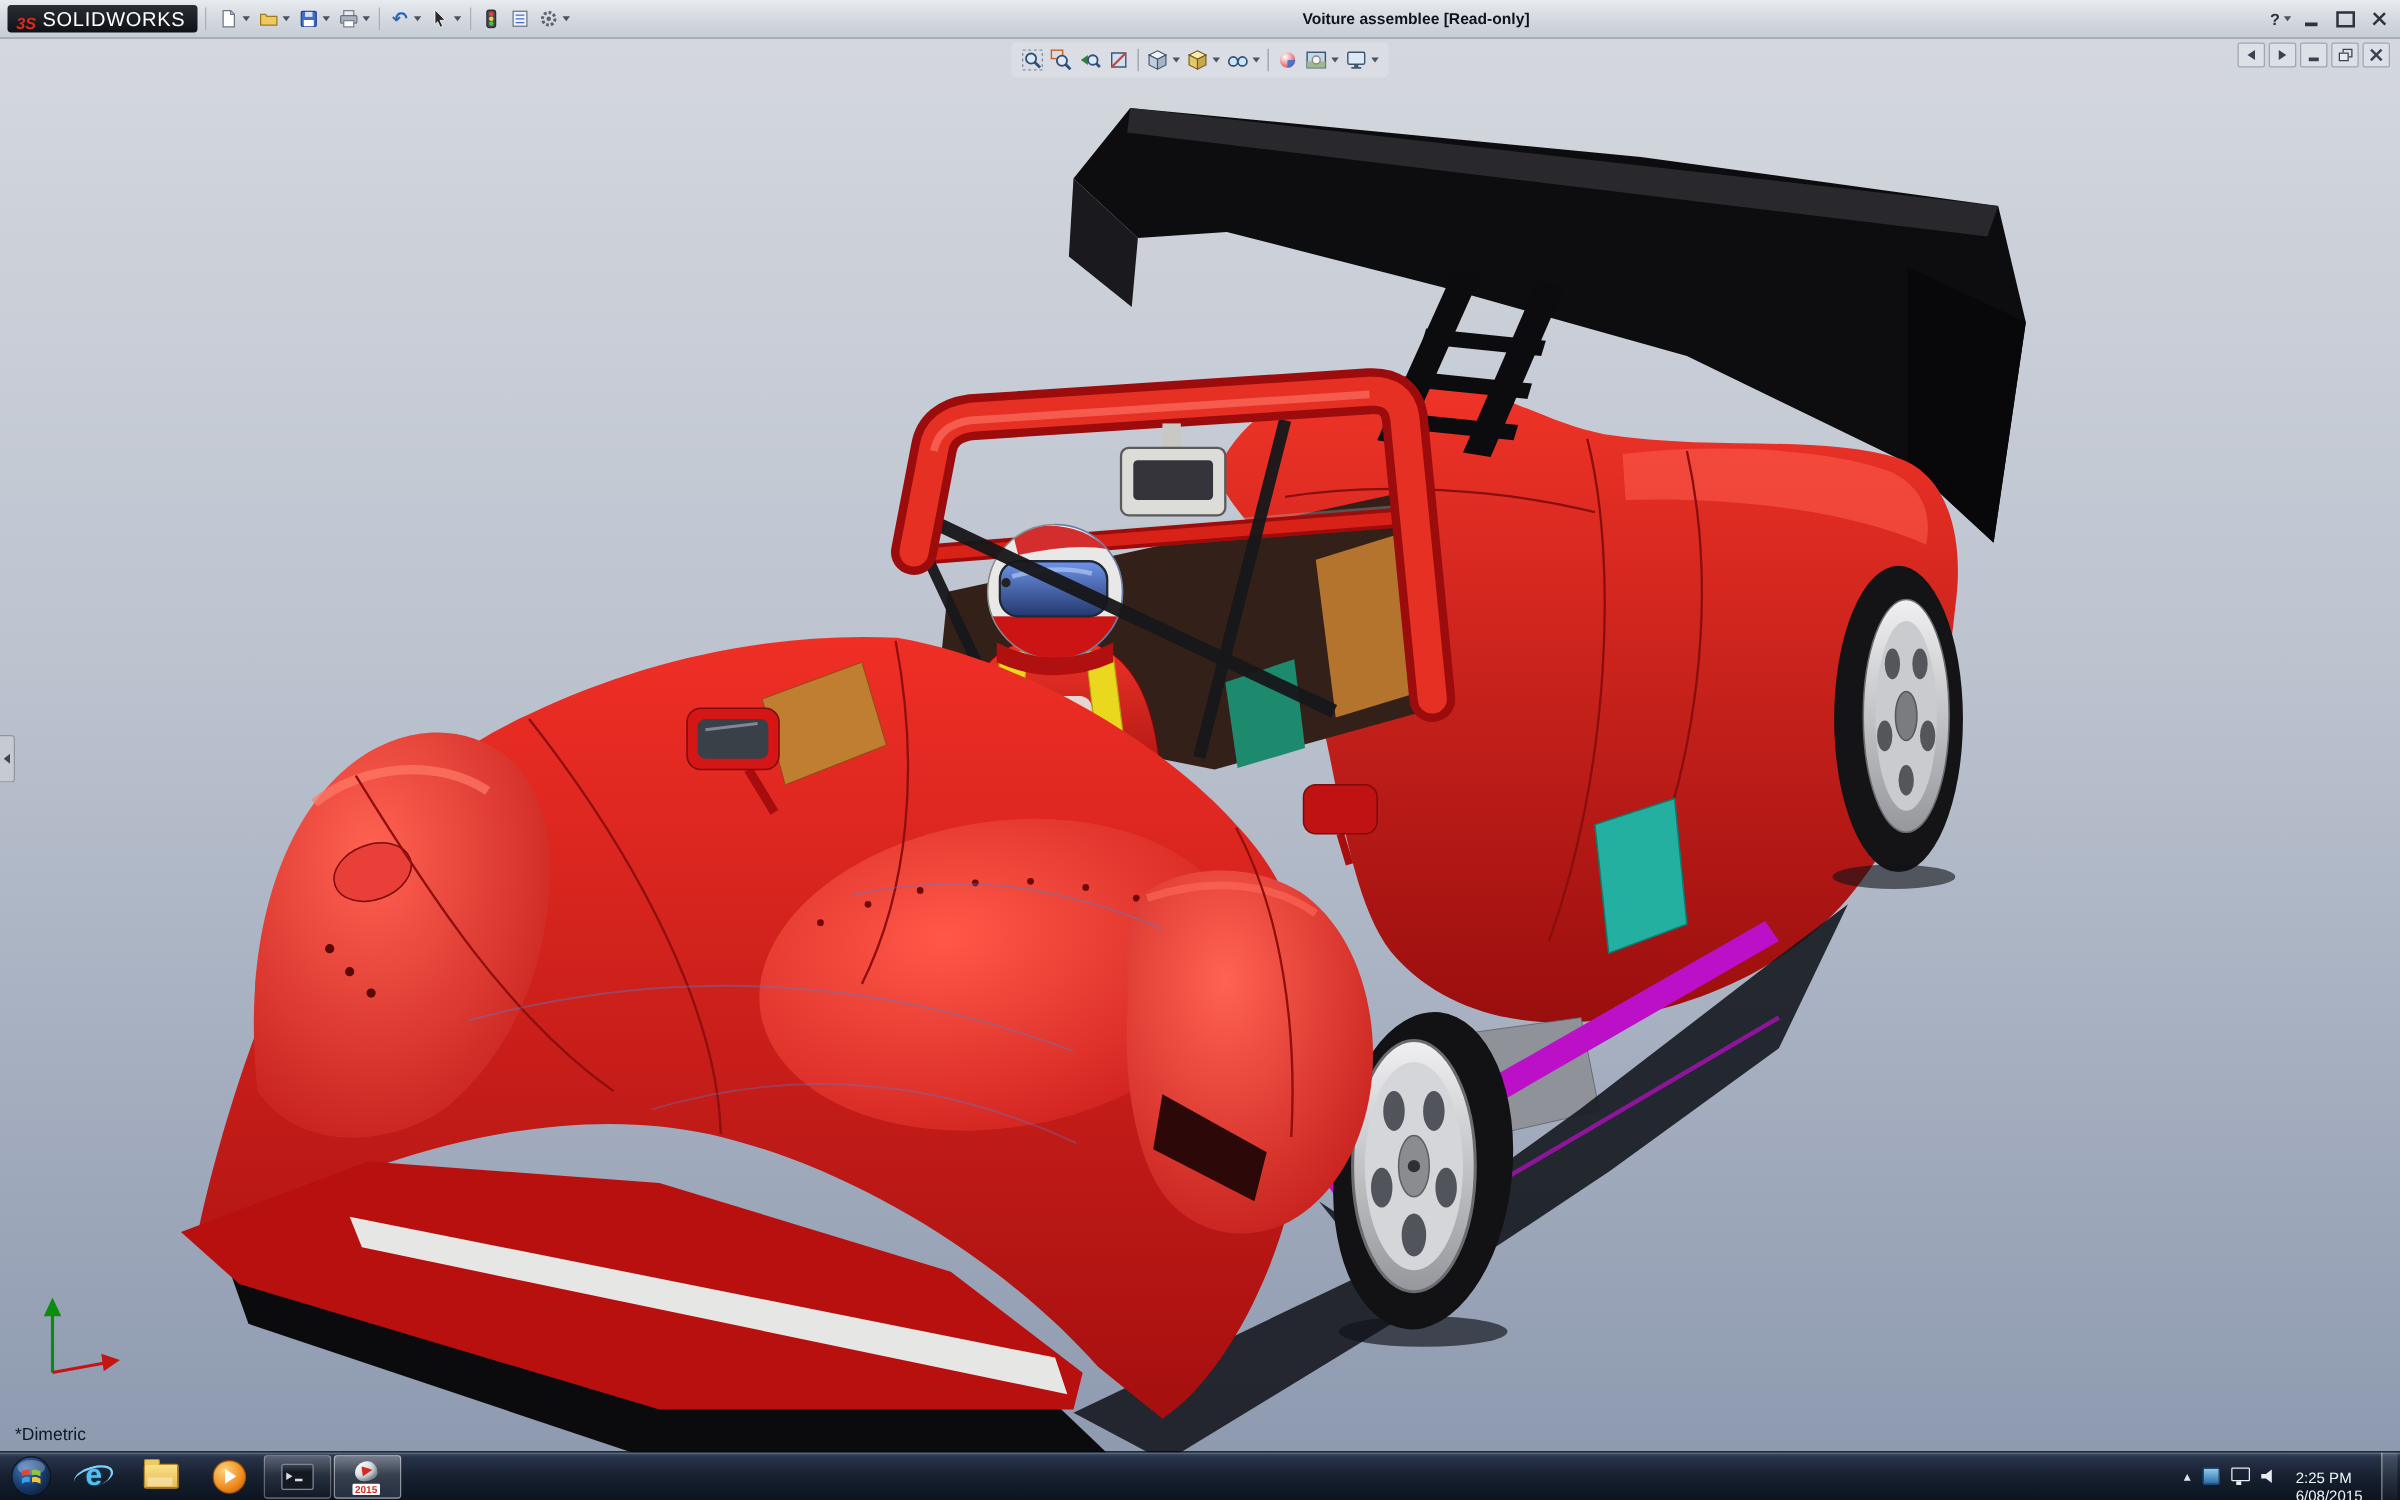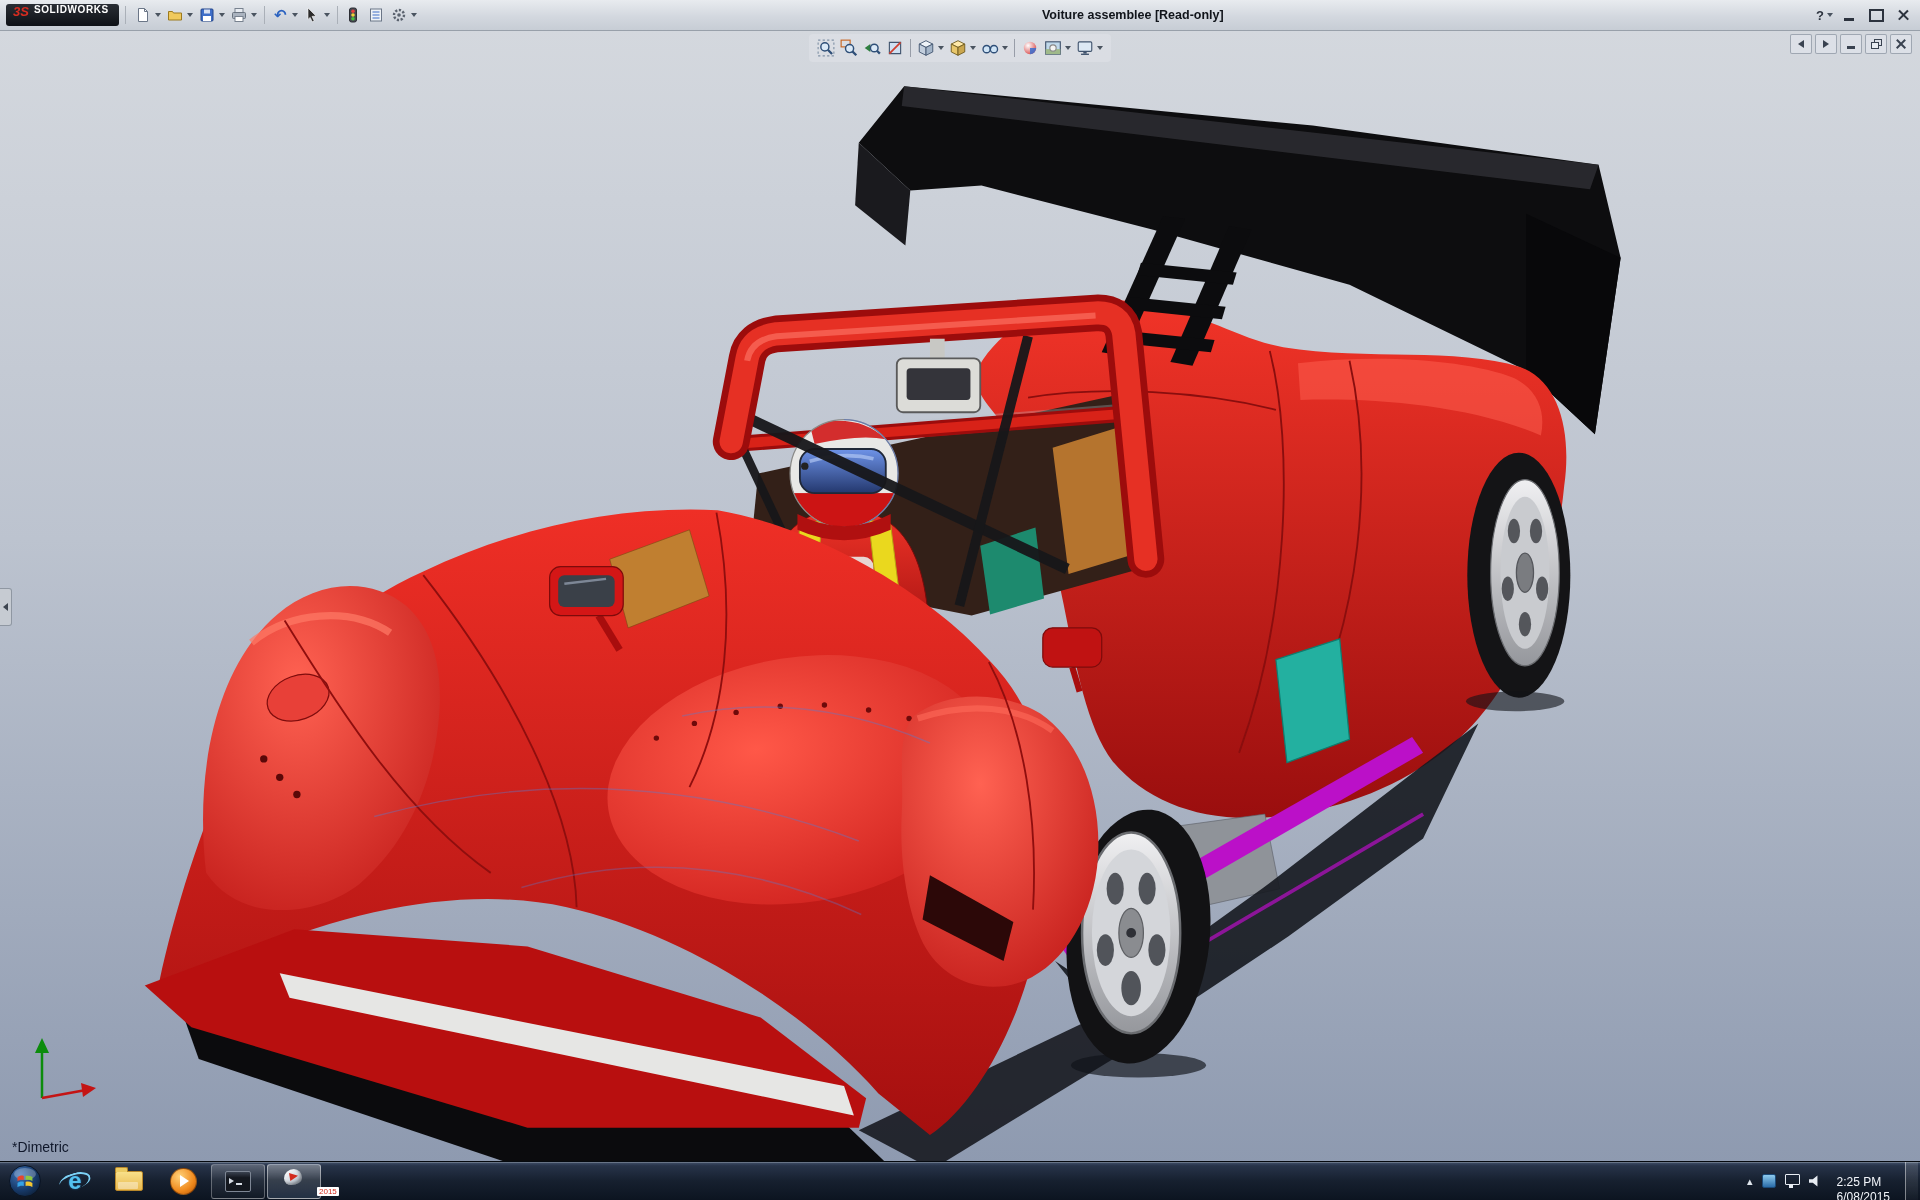--- a/index.html
+++ b/index.html
@@ -4,23 +4,23 @@
 <style>
   html,body{margin:0;padding:0;width:1920px;height:1200px;overflow:hidden;
     font-family:"Liberation Sans",sans-serif;-webkit-user-select:none;user-select:none;background:#9aa5b8;}
   #app{position:relative;width:1920px;height:1200px;}
 
   
   .titlebar{position:absolute;top:0;left:0;right:0;height:30px;
     background:linear-gradient(#e8ebef,#d3d8df 55%,#c7cdd5);
     border-bottom:1px solid #98a0aa;display:flex;align-items:center;gap:2px;padding:0 6px;z-index:30;}
   .sw-logo{background:linear-gradient(#2a2e35,#0e1116);color:#fff;border-radius:3px;height:22px;
-    padding:0 10px 0 7px;display:flex;align-items:flex-start;gap:5px;}
+    padding:0 10px 0 7px;display:flex;align-items:flex-end;gap:5px;}
   .logo-mark{color:#d82c20;font-weight:bold;font-style:italic;font-size:13px;}
-  .logo-text{font-weight:bold;font-size:10px;letter-spacing:.6px;}
+  .logo-text{font-weight:normal;font-size:16px;letter-spacing:.6px;}
   .tb-group{display:flex;align-items:center;}
   .sep{width:1px;height:18px;background:#aab0b8;margin:0 4px;}
   .tbtn{height:24px;padding:0 3px;display:flex;align-items:center;gap:2px;border:none;background:transparent;border-radius:2px;}
   .ic{width:17px;height:17px;display:flex;align-items:center;justify-content:center;}
   .ic svg{width:16px;height:16px;display:block;}
   .dd{width:0;height:0;border-left:3.5px solid transparent;border-right:3.5px solid transparent;border-top:4px solid #4a5460;margin-left:1px;}
   .g-undo{font-family:"DejaVu Sans",sans-serif;font-size:15px;font-weight:bold;color:#2a62c0;line-height:1;}
   .tb-title{position:absolute;left:59%;top:50%;transform:translate(-50%,-50%);
     font-size:12.5px;color:#10141a;white-space:nowrap;font-weight:bold;}
   .tb-right{margin-left:auto;display:flex;align-items:center;gap:5px;}
@@ -88,22 +88,22 @@
   .wmp::after{content:"";width:0;height:0;border-left:9px solid #fff;border-top:6px solid transparent;border-bottom:6px solid transparent;margin-left:3px;}
   .cmdi{width:24px;height:19px;background:linear-gradient(#3a4250,#14181f 30%);border:1px solid #7d8694;border-radius:2px;position:relative;}
   .cmdi::before{content:"";position:absolute;left:3px;top:6px;width:0;height:0;border-left:5px solid #d7dde5;border-top:3px solid transparent;border-bottom:3px solid transparent;}
   .cmdi::after{content:"";position:absolute;left:10px;top:11px;width:6px;height:2px;background:#d7dde5;}
   .swi{position:relative;width:26px;height:26px;}
   .swi::before{content:"";position:absolute;left:3px;top:1px;width:18px;height:16px;
     background:linear-gradient(140deg,#f4f6f8 20%,#c2cad4 70%,#8d97a4);
     border-radius:55% 45% 60% 40%/60% 55% 45% 40%;box-shadow:inset -2px -2px 3px rgba(0,0,0,.3);}
   .swi::after{content:"";position:absolute;left:8px;top:5px;width:9px;height:8px;background:#d22b1e;
     clip-path:polygon(0 0,100% 35%,15% 100%);}
-  .sw-badge{position:absolute;left:1px;bottom:-2px;background:#fff;color:#d22b1e;font-size:8px;font-weight:normal;
-    line-height:9px;padding:0 2px;border-radius:1px;margin-left:35px;}
+  .sw-badge{position:absolute;left:1px;bottom:-2px;background:#fff;color:#d22b1e;font-size:8px;font-weight:bold;
+    line-height:9px;padding:0 2px;border-radius:1px;}
   .tray{margin-left:auto;display:flex;align-items:center;gap:9px;padding-right:2px;height:100%;}
   .tray-expand{color:#dfe5ec;font-family:"DejaVu Sans",sans-serif;font-size:11px;line-height:1;}
   .tray-app{width:12px;height:12px;border-radius:2px;background:linear-gradient(#8ecbee,#2a6ca8);border:1px solid #1b4a78;}
   .tray-net{width:13px;height:9px;border:1.5px solid #e8edf3;border-radius:1px;position:relative;margin-top:-3px;}
   .tray-net::after{content:"";position:absolute;left:3px;bottom:-4px;width:4px;height:3px;background:#e8edf3;}
   .tray-vol{width:13px;height:12px;background:#e8edf3;clip-path:polygon(0 35%,32% 35%,68% 5%,68% 95%,32% 65%,0 65%);}
   .clock{text-align:left;color:#f2f5fa;font-size:12px;line-height:1.25;padding:0 6px;margin-top:17px;}
   .show-desktop{width:12px;height:100%;border-left:1px solid rgba(255,255,255,.45);
     background:linear-gradient(rgba(255,255,255,.14),rgba(255,255,255,.03));}
 </style>

